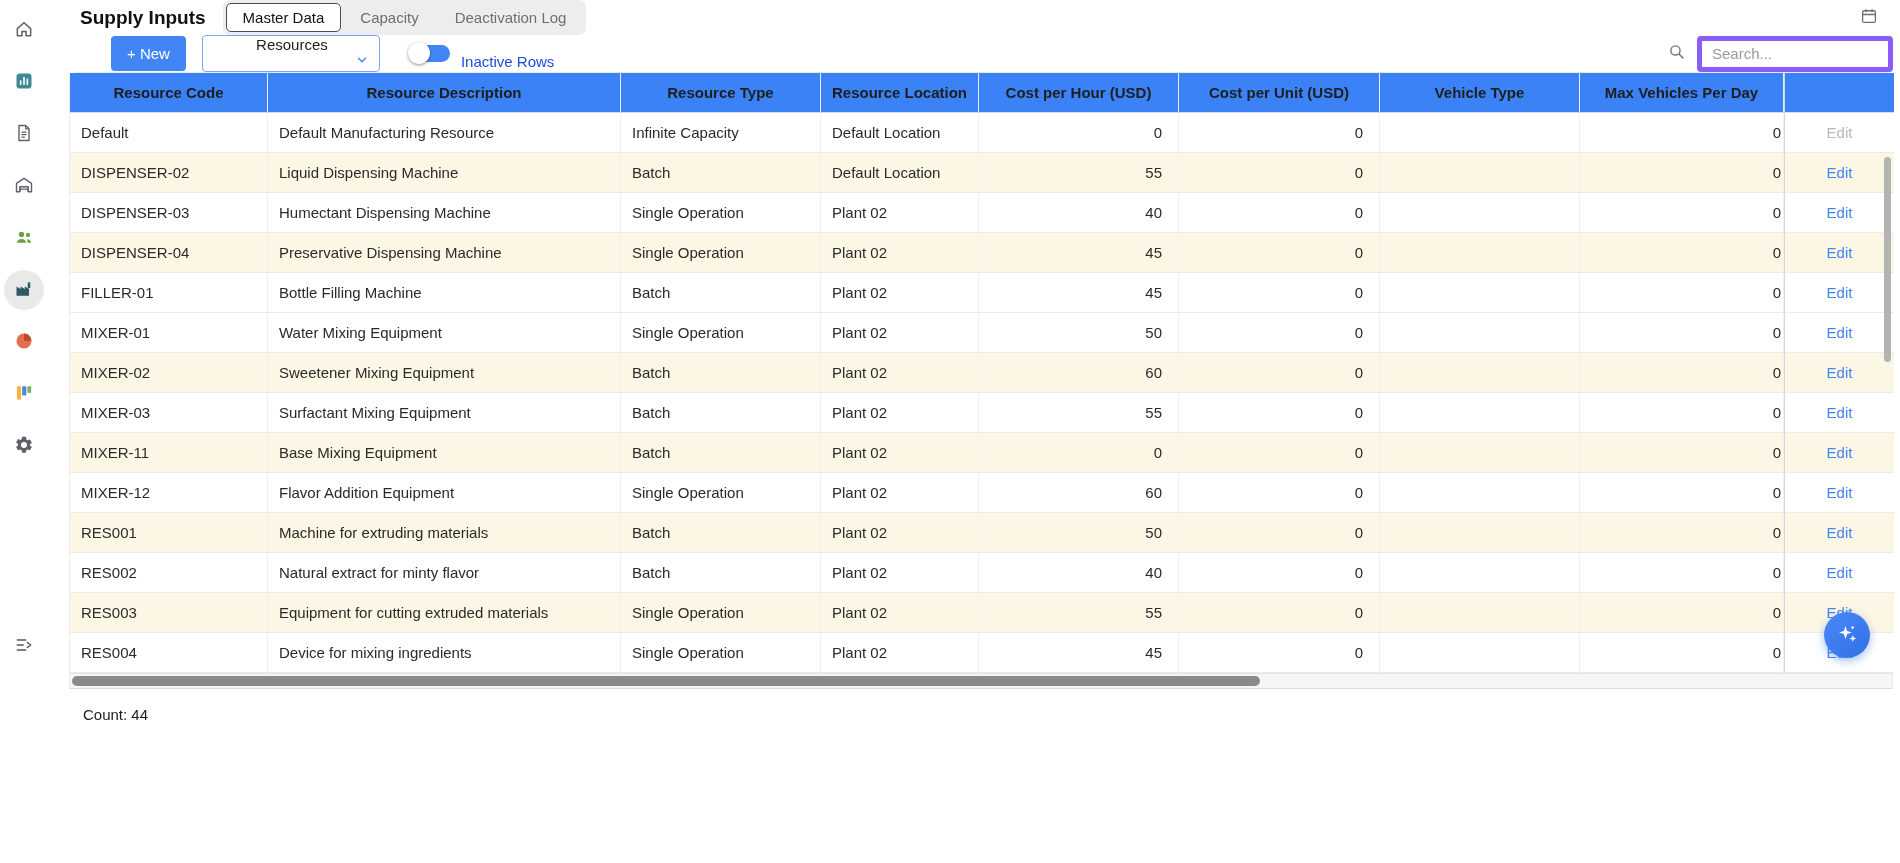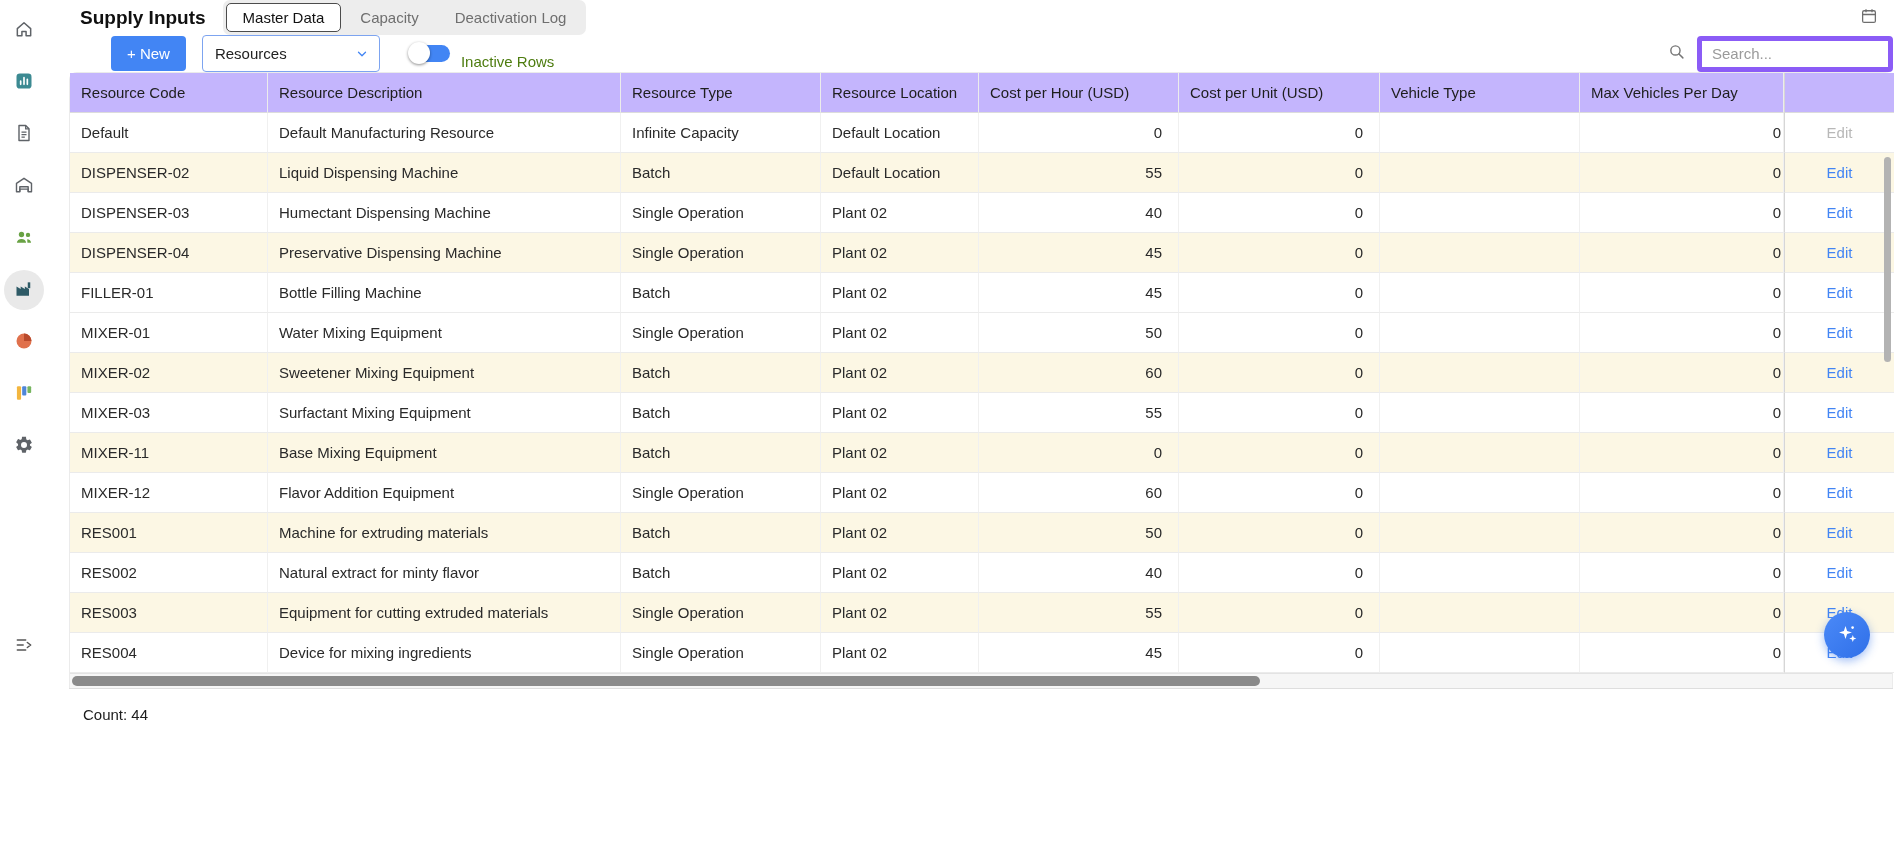--- a/index.html
+++ b/index.html
@@ -24,40 +24,40 @@
   .tab { border:1px solid transparent; background:transparent; color:#6f6f6f; font-size:15px;
     padding:5px 16px; border-radius:5px; font-family:inherit; cursor:pointer; white-space:nowrap; }
   .tab.active { background:#fff; border-color:#4c4c4c; color:#111; }
   .topbar-right { margin-left:auto; }
   .icon-btn { border:none; background:transparent; cursor:pointer; display:flex; align-items:center; }
 
   .toolbar { height:62px; display:flex; align-items:center; padding:0 7px 0 34px; gap:16px; }
   .btn-new { background:#4285f4; color:#fff; border:none; border-radius:4px; font-size:15px;
     padding:9px 16px; font-family:inherit; cursor:pointer;margin-left:29px; }
   .select { width:178px; height:37px; border:1px solid #7da4f0; border-radius:4px; display:flex;
-    align-items:center; padding:0 10px 0 12px; font-size:15px; color:#222; cursor:pointer; background:#fff; }
+    align-items:center; padding:0 10px 0 12px; font-size:15px; color:#222; cursor:pointer; background:#fff;flex-direction:column; }
   .select .chev { margin-left:auto; display:flex; }
   .toggle-wrap { display:flex; align-items:center; gap:11px; margin-left:14px; }
   .toggle { width:40px; height:17px; background:#4285f4; border-radius:9px; position:relative;
     display:inline-block; cursor:pointer; }
   .toggle .knob { position:absolute; left:-2px; top:-3px; width:22px; height:22px; background:#fff;
     border-radius:50%; box-shadow:0 1px 3px rgba(0,0,0,.45); }
-  .toggle-label { font-size:15px; color:#4d7c0f;margin-top:15px; }
+  .toggle-label { font-size:15px; color:#1d4ed8;margin-top:15px; }
   .search-wrap { margin-left:auto; display:flex; align-items:center; gap:12px; }
   .search-input { width:196px; height:36px; border:5px solid #8b5cf6; border-radius:4px;
     padding:0 10px; font-size:15px; font-family:inherit; color:#333; outline:none; }
   .search-input::placeholder { color:#9a9a9a; }
 
   
   .grid-wrap { margin-left:21px; width:1824px; position:relative; border:1px solid #ebebeb;
     border-bottom:none; border-radius:8px 8px 0 0; background:#fff; }
   .group-bar { height:42px; background:#fafafa; border-bottom:1px solid #e7e7e7; display:flex;
     align-items:center; gap:12px; padding:0 15px; color:#8a8a8a; font-size:15px; border-radius:8px 8px 0 0; }
   table { width:100%; border-collapse:separate; border-spacing:0; table-layout:fixed; }
-  th { height:40px; background:#c4b5fd; font-size:15px; font-weight:400; text-align:left;
+  th { height:40px; background:#3b82f6; font-size:15px; font-weight:700; text-align:center;
     padding:0 11px; border-bottom:1px solid #dcdcdc; border-right:1px solid #ececec; color:#1e1e1e;
     overflow:hidden; white-space:nowrap; }
   th.pin { border-right:none; border-left:1px solid #d6d6d6; margin-left:-1px; }
   td { height:40px; font-size:15px; padding:0 11px; border-bottom:1px solid #ebebeb;
     border-right:1px solid #f0f0f0; color:#2a2a2a; overflow:hidden; white-space:nowrap; }
   td.pin { border-right:none; border-left:1px solid #d6d6d6; text-align:center; }
   tr.grid-row { background:#fff; }
   tr.grid-row.alt { background:#fcf7e4; }
   td.num { text-align:right; padding-right:16px; }
   td.edge { padding-right:2px; }

